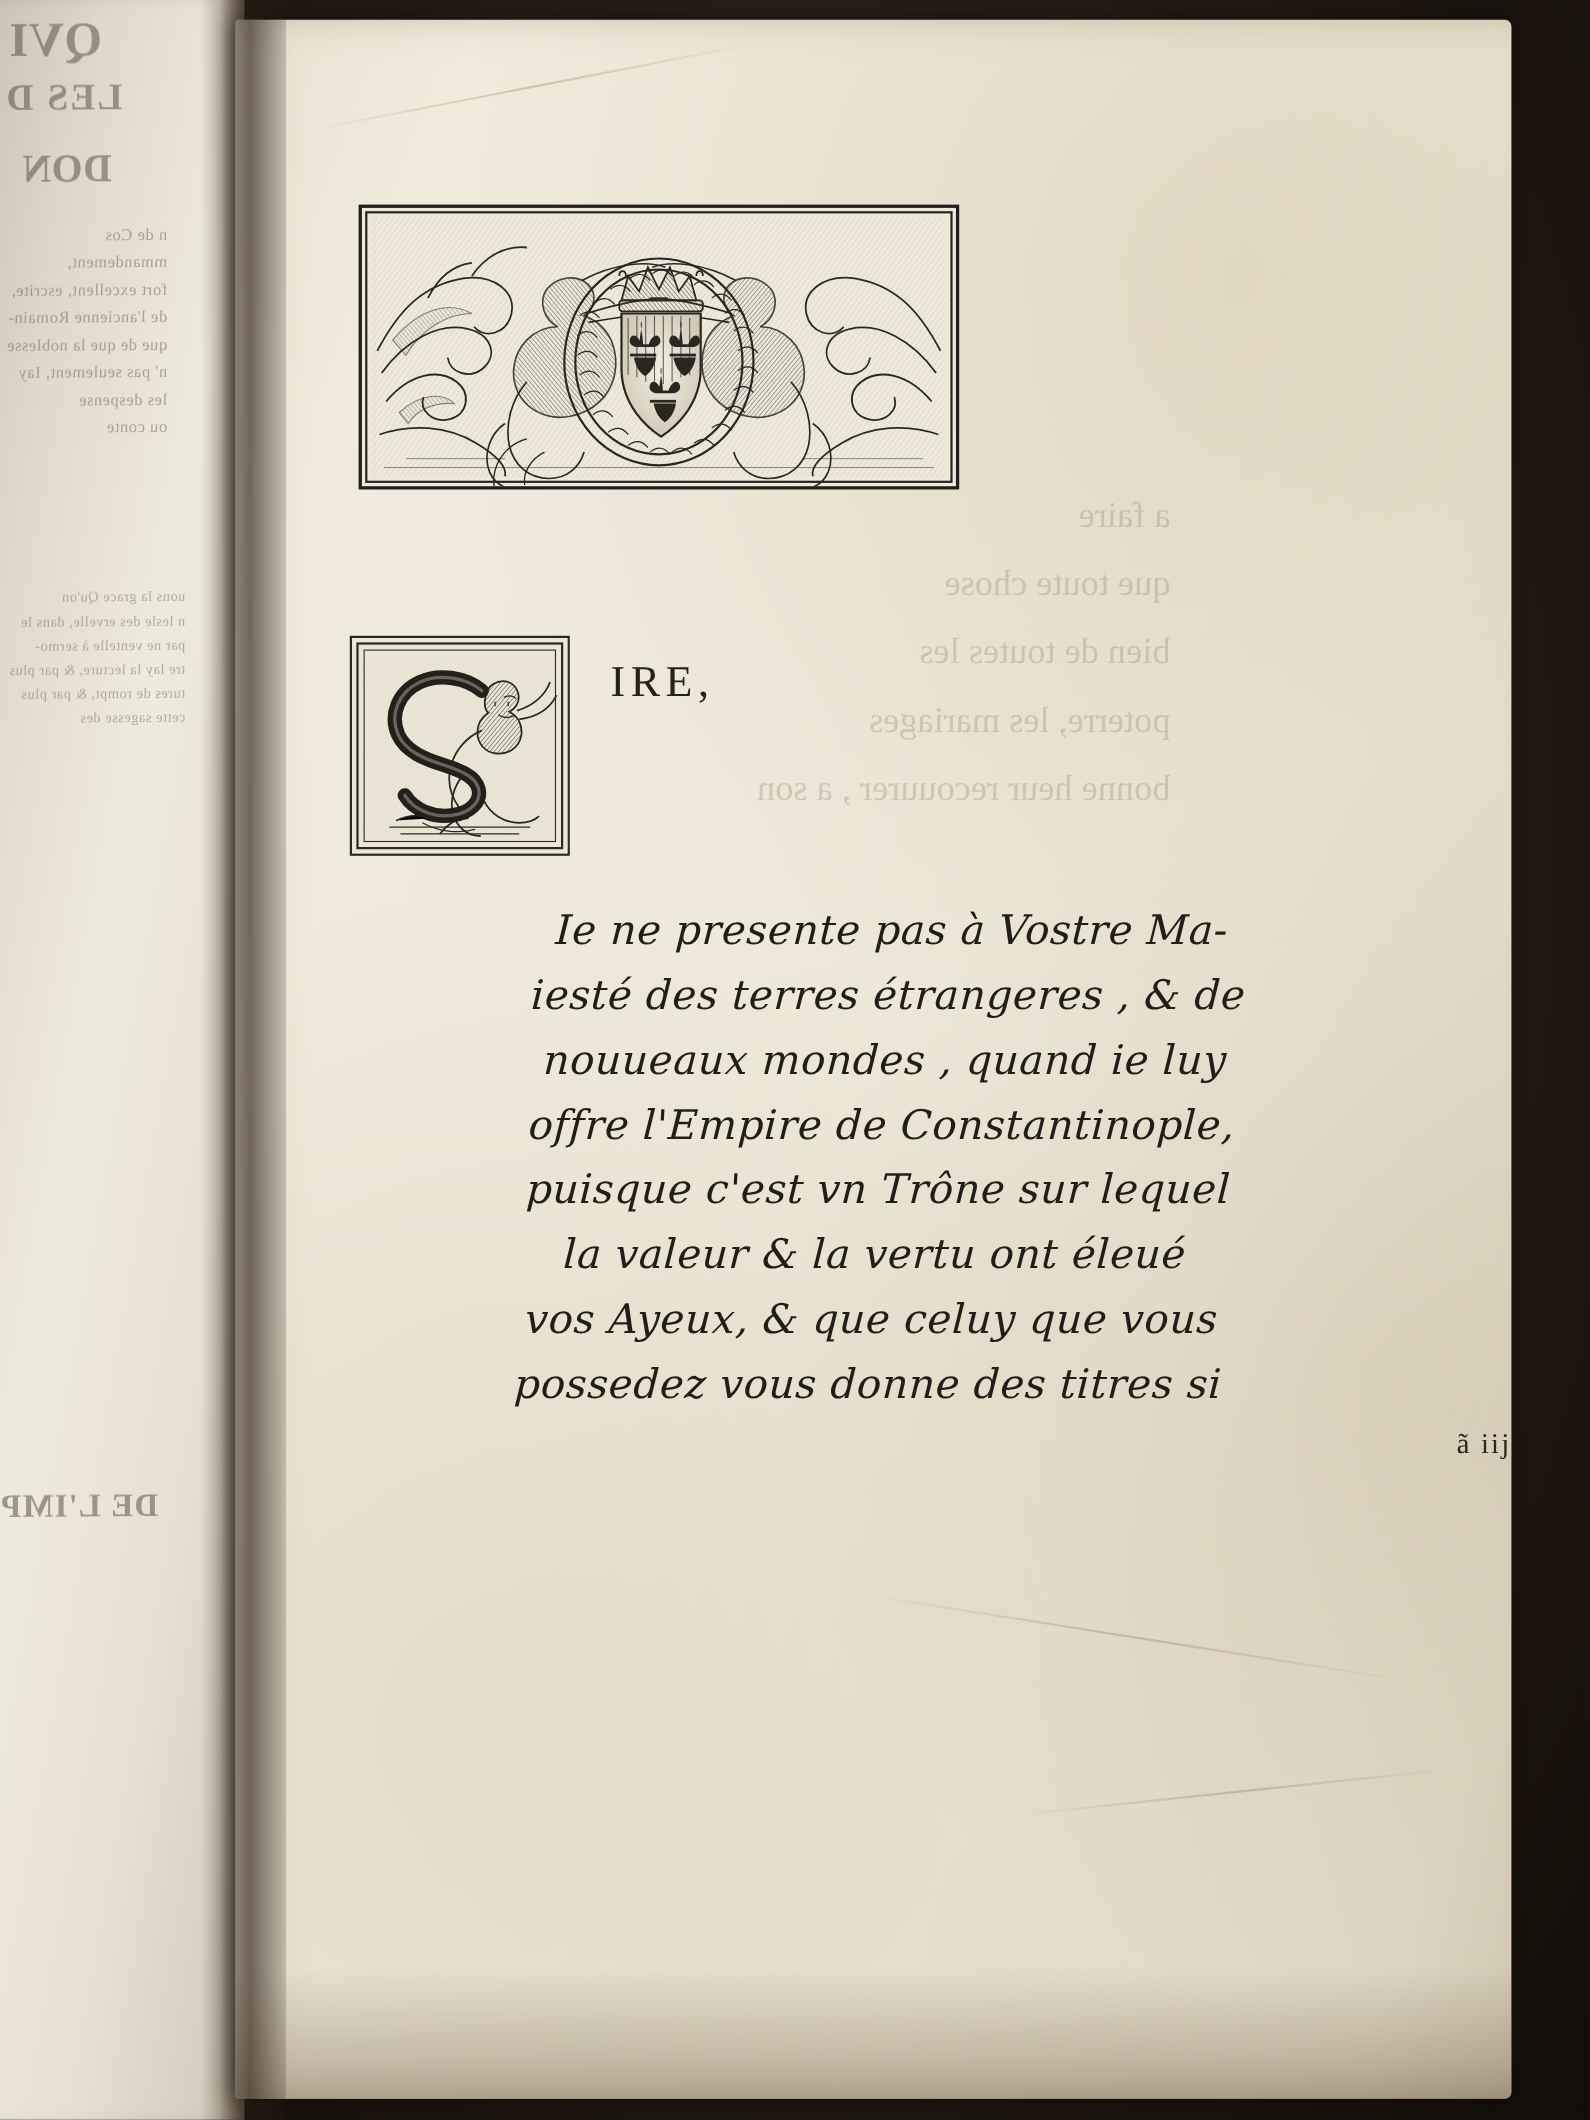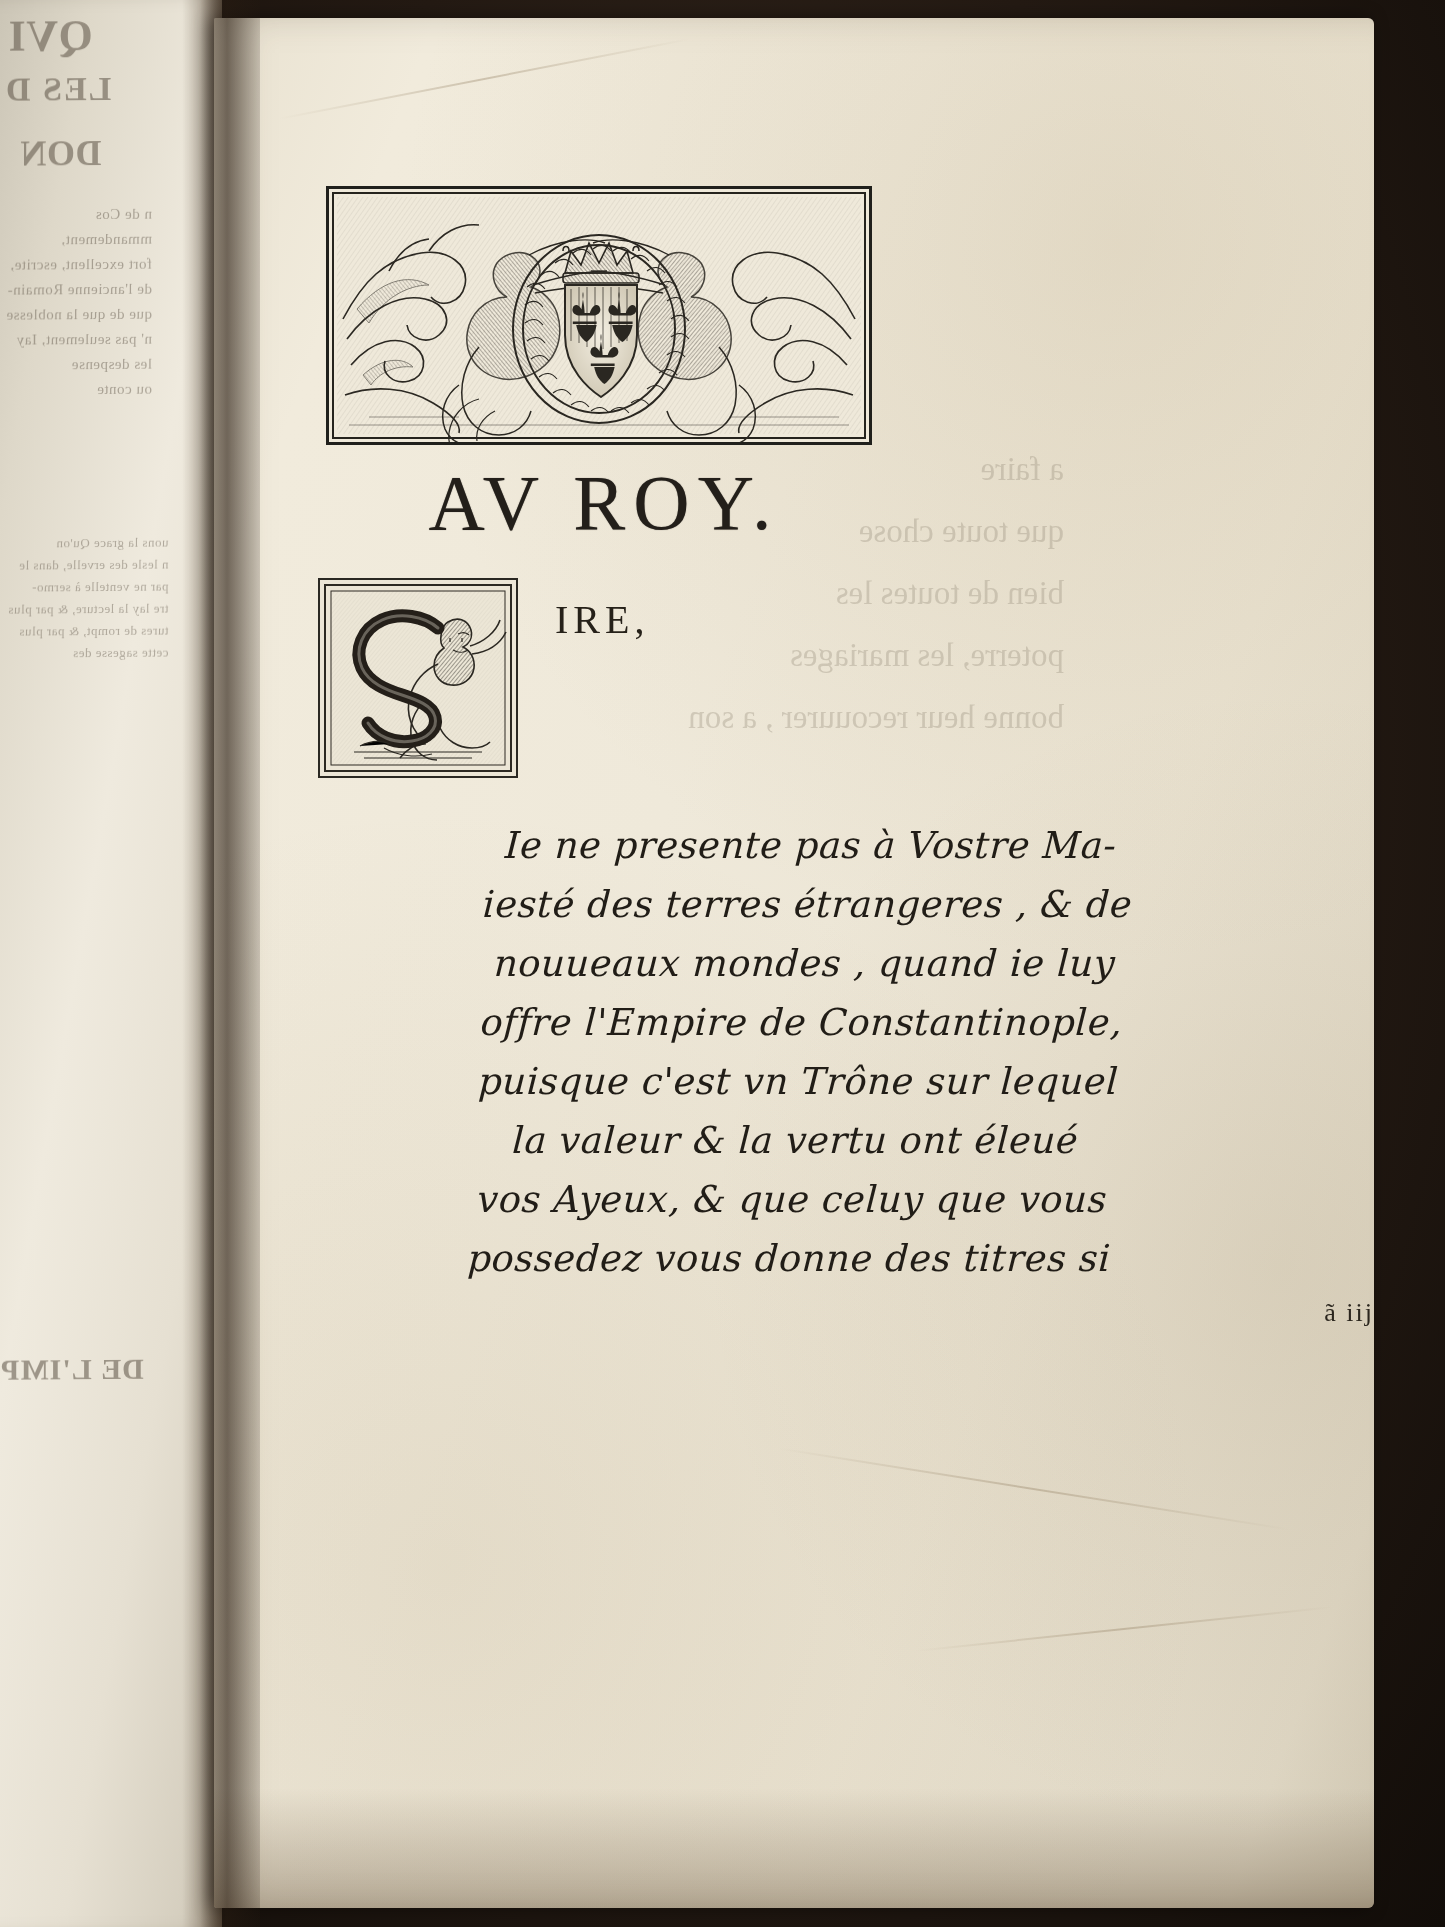--- a/index.html
+++ b/index.html
@@ -375,21 +375,20 @@
             <path d="M340 66 c-30 -16 -60 -18 -76 -12"></path>
           </g>
 
           <g stroke="#2a2721" stroke-width=".9" opacity=".5">
             <path d="M20 236 h500"></path>
             <path d="M40 228 h90 M400 228 h110"></path>
           </g>
         </svg>
       </div>
 
-      <div id="au-roy">AV ROY.</div>
 
       <div id="initial-block">
         <svg viewBox="0 0 196 196" xmlns="http://www.w3.org/2000/svg">
           <defs>
             <pattern id="ih" width="3" height="3" patternUnits="userSpaceOnUse" patternTransform="rotate(40)">
               <line x1="0" y1="0" x2="0" y2="3" stroke="#2d2a24" stroke-width=".8"></line>
             </pattern>
           </defs>
           <rect x="0" y="0" width="196" height="196" fill="#ece6d6"></rect>
           <rect x="5" y="5" width="186" height="186" fill="none" stroke="#2c2922" stroke-width="2"></rect>

